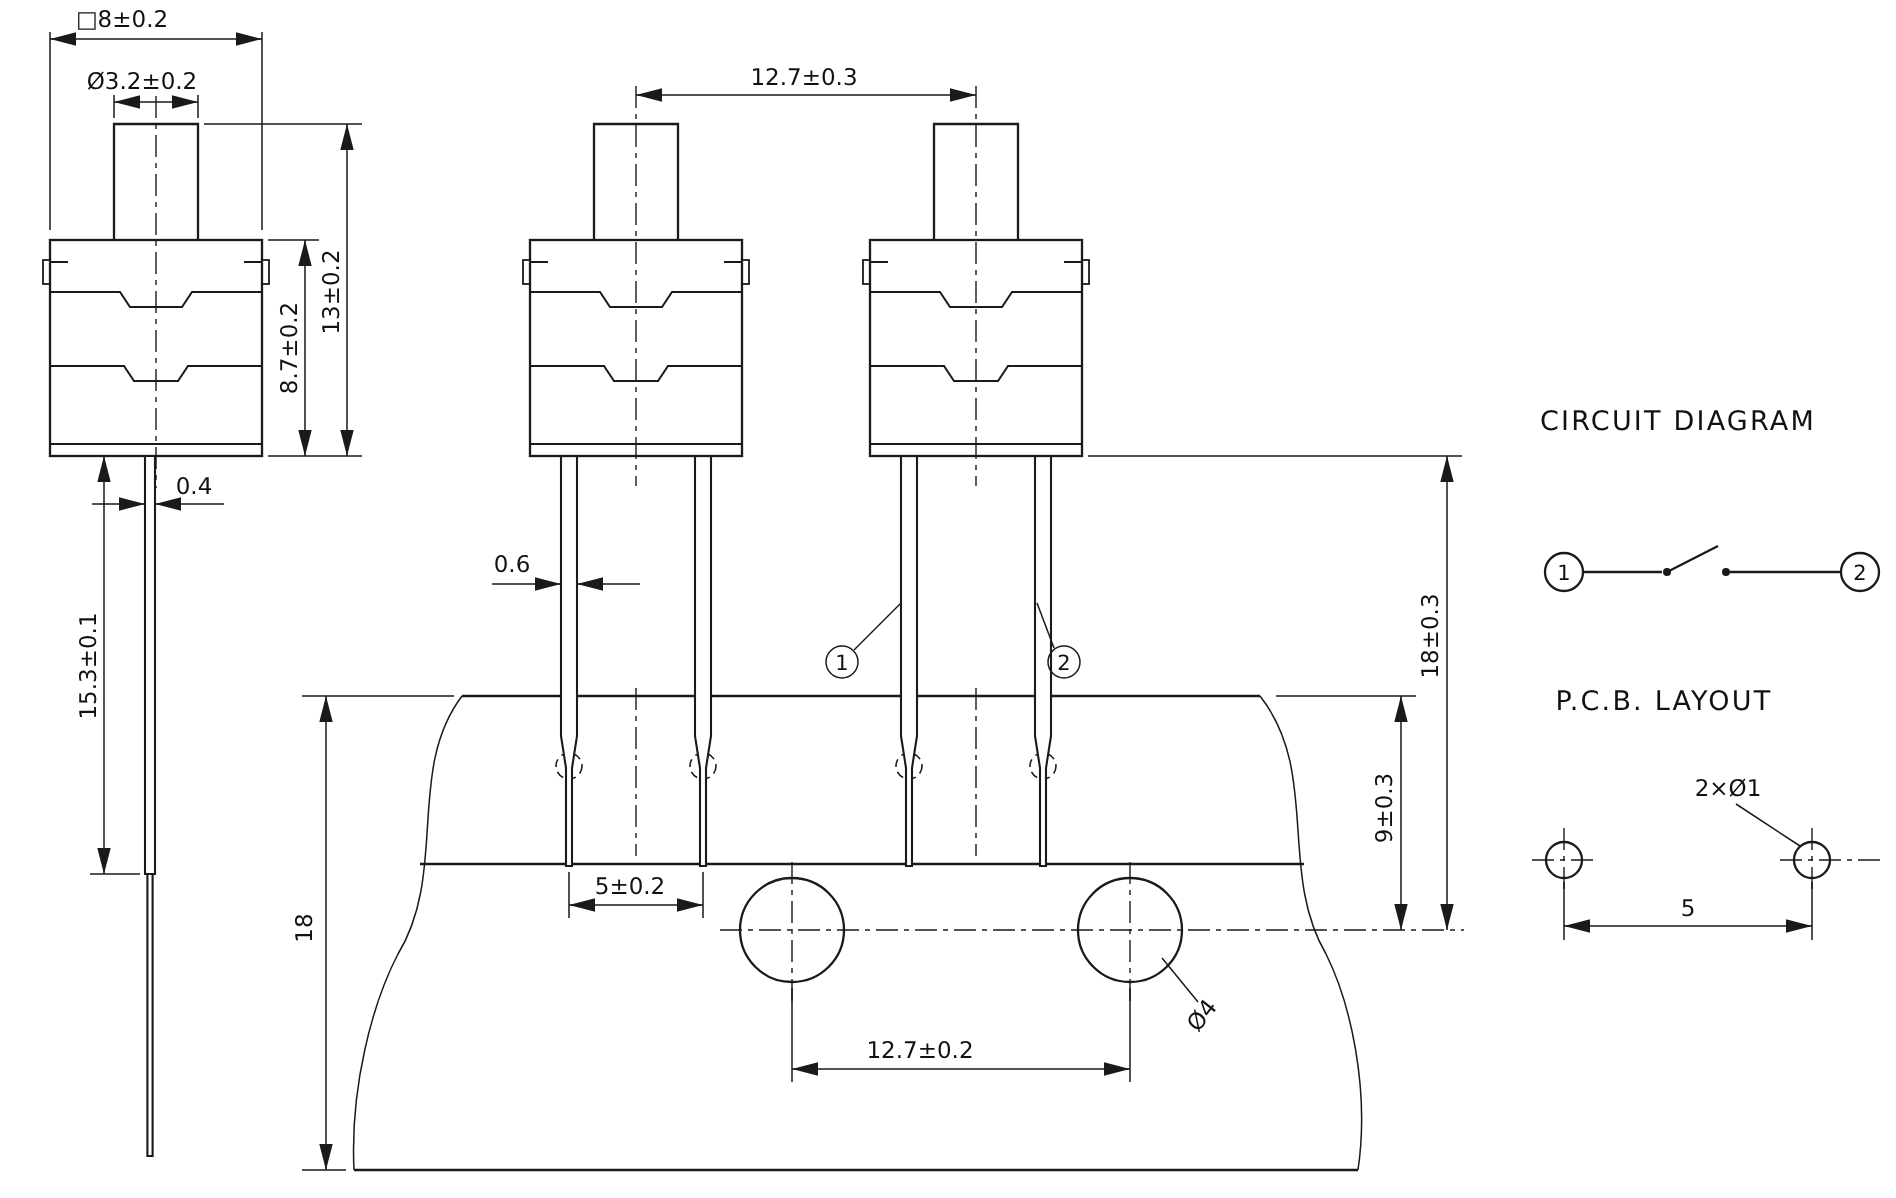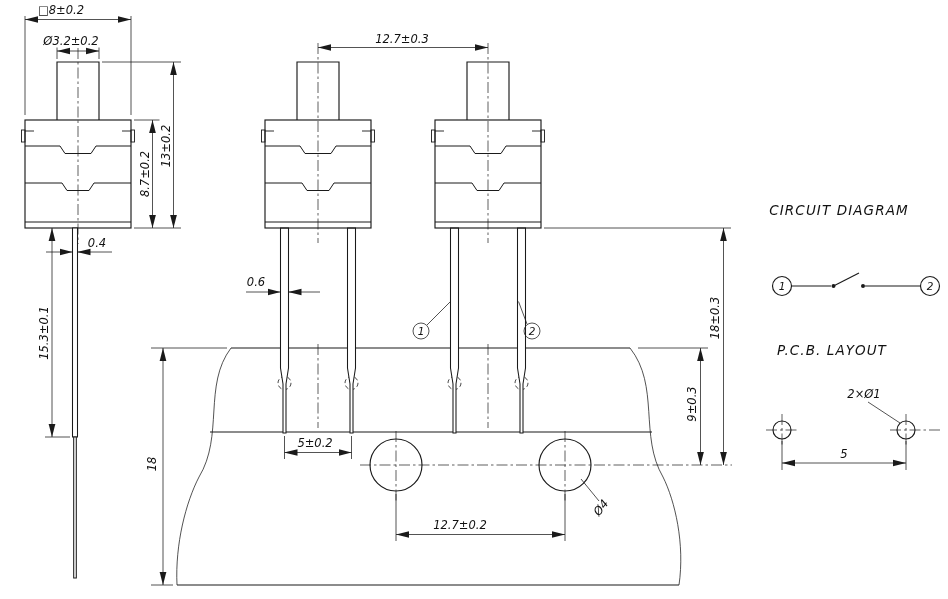--- a/index.html
+++ b/index.html
@@ -1,16 +1,16 @@
 <!DOCTYPE html>
 <html><head>
 <meta charset="utf-8">
 <style>
   html,body { margin:0; padding:0; background:#ffffff; }
-  #page { position:relative; width:948px; height:599px; background:#ffffff; overflow:hidden;font-style:italic; }
+  #page { position:relative; width:948px; height:599px; background:#ffffff; overflow:hidden; }
   svg { position:absolute; top:0; left:0; }
   text { font-family:"DejaVu Sans", sans-serif; font-size:11.5px; fill:#111111; }
   .title-text { font-size:13.5px; letter-spacing:1.1px; }
   .circ-num { font-size:10.5px; }
   .ol   { fill:none; stroke:#1a1a1a; stroke-width:1.15; stroke-linejoin:miter; }
   .thin { fill:none; stroke:#1a1a1a; stroke-width:0.75; }
   .cl   { fill:none; stroke:#1a1a1a; stroke-width:0.7; stroke-dasharray:11 3 2.5 3; }
   .hid  { fill:none; stroke:#1a1a1a; stroke-width:0.8; stroke-dasharray:4 2.6; }
   .dim  { fill:none; stroke:#1a1a1a; stroke-width:0.75; }
   .pinfill { fill:#ffffff; stroke:#1a1a1a; stroke-width:1.05; }

